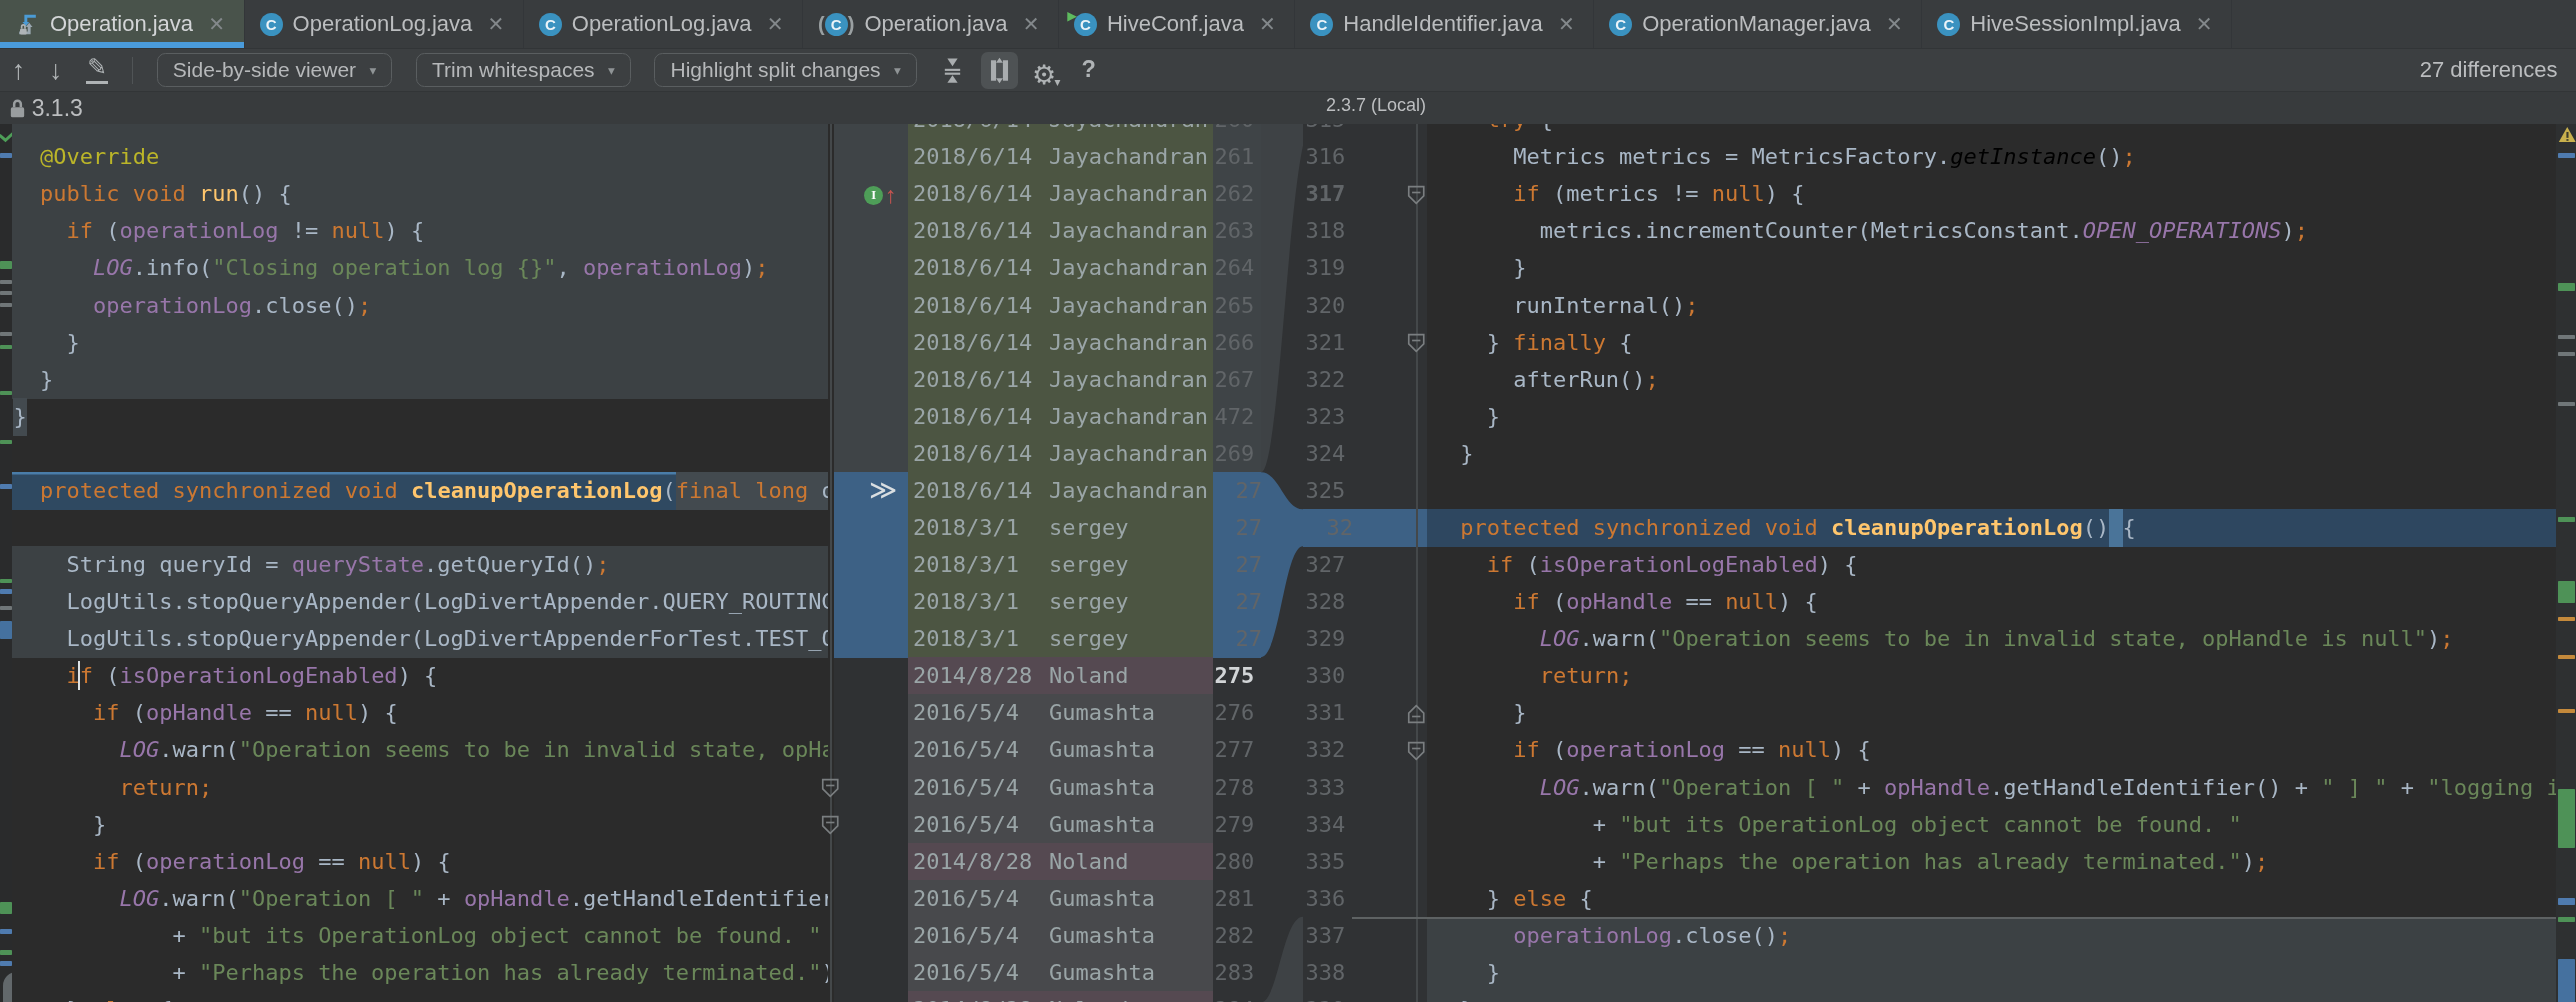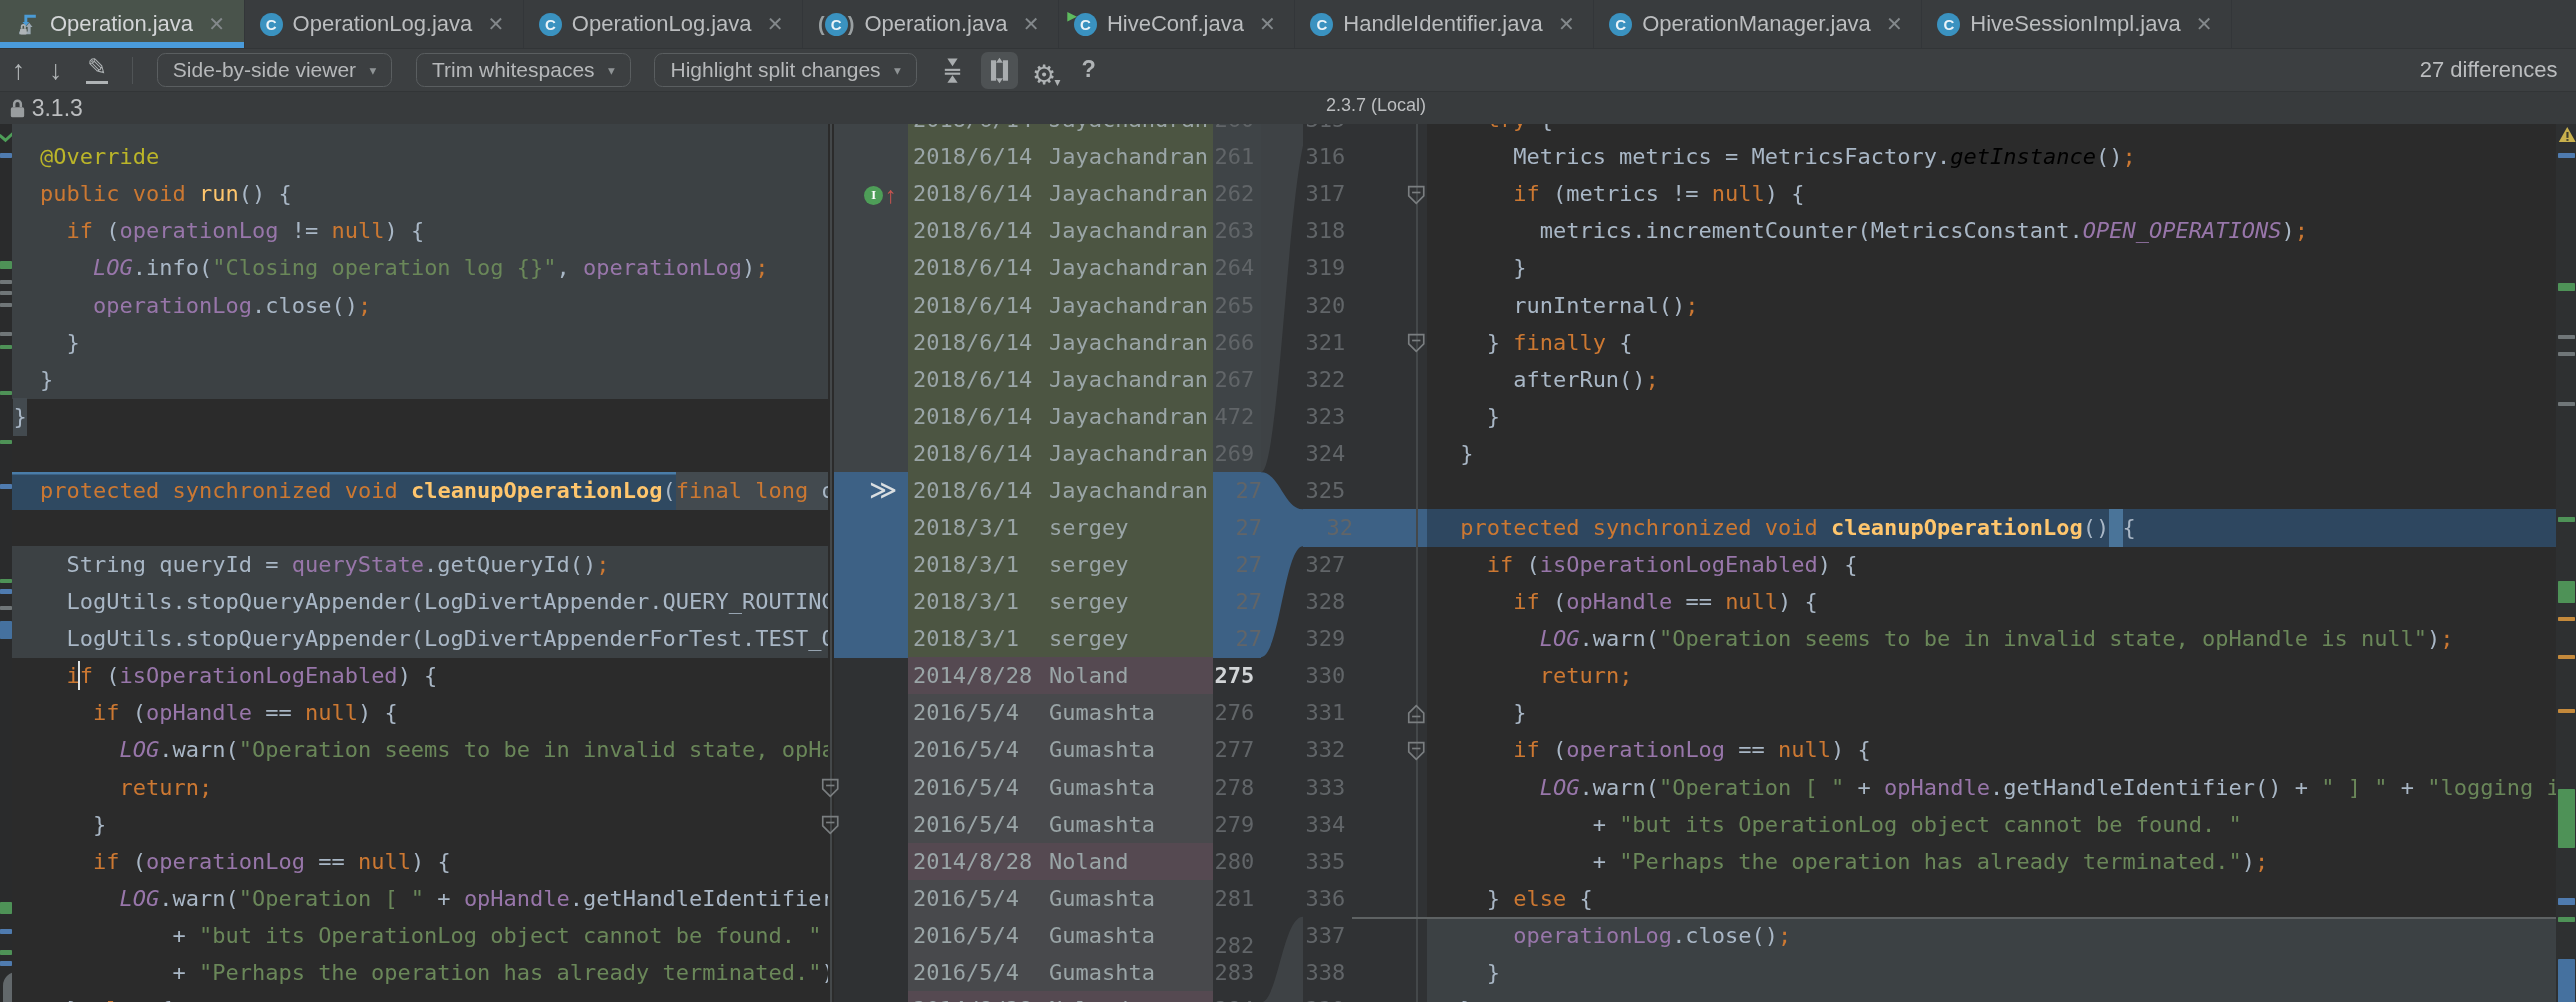--- a/index.html
+++ b/index.html
@@ -457,21 +457,21 @@
         </div>
         <div class="ncell " style="top: 682px;">
           <span class="num">279</span>
         </div>
         <div class="ncell " style="top: 719px;">
           <span class="num">280</span>
         </div>
         <div class="ncell " style="top: 756px;">
           <span class="num">281</span>
         </div>
-        <div class="ncell " style="top: 793px; margin-top: 10px;">
+        <div class="ncell " style="top: 793px;">
           <span class="num">282</span>
         </div>
         <div class="ncell " style="top: 830px;">
           <span class="num">283</span>
         </div>
         <div class="ncell " style="top: 867px;">
           <span class="num">284</span>
         </div>
       </div>
     <div class="layer" id="divider">
@@ -481,21 +481,21 @@
         <path d="M0,1045 C20,1045 26,943 50,943 L50,1045 Z" fill="#3E4245"></path>
       </svg>
     </div>
     <div class="layer" id="rnums">
         <div class="ncell " style="top: -23px;">
           <span class="num">315</span>
         </div>
         <div class="ncell " style="top: 14px;">
           <span class="num">316</span>
         </div>
-        <div class="ncell " style="top: 51px;">
+        <div class="ncell " style="top: 51px; font-weight: bold;">
           <span class="num">317</span>
         </div>
         <div class="ncell " style="top: 88px;">
           <span class="num">318</span>
         </div>
         <div class="ncell " style="top: 125px;">
           <span class="num">319</span>
         </div>
         <div class="ncell " style="top: 163px;">
           <span class="num">320</span>

